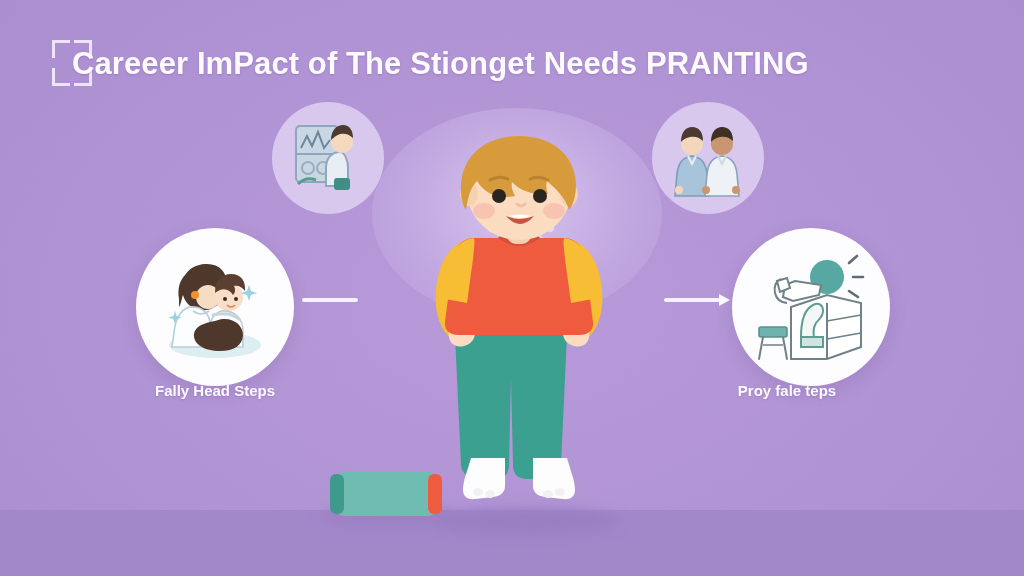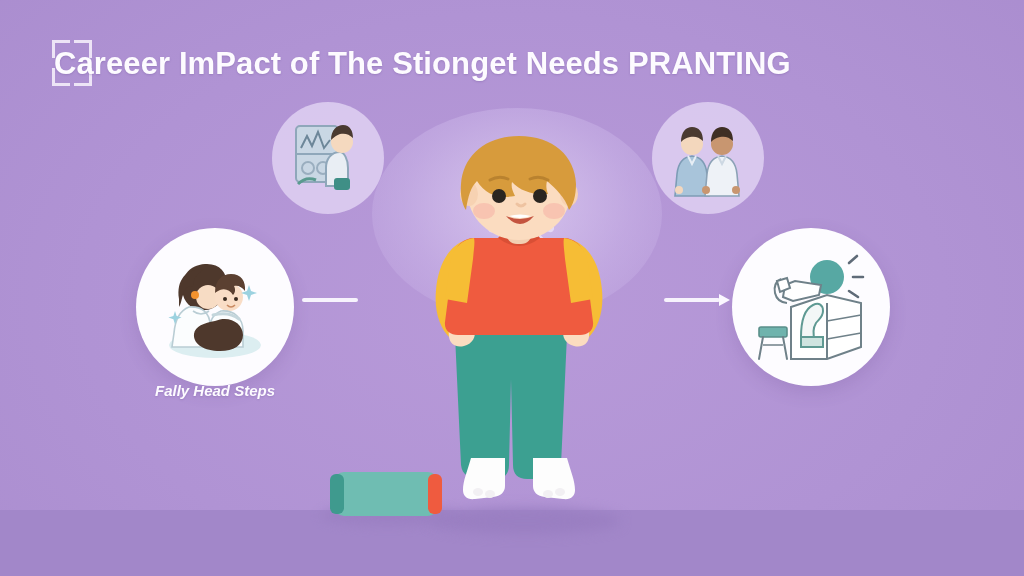--- a/index.html
+++ b/index.html
@@ -64,21 +64,21 @@
     opacity: .92;
   }
   .bracket-icon .tl { left: 0;  top: 0;  border-left-width: 3px; border-top-width: 3px; }
   .bracket-icon .tr { right: 0; top: 0;  border-right-width: 3px; border-top-width: 3px; }
   .bracket-icon .bl { left: 0;  bottom: 0; border-left-width: 3px; border-bottom-width: 3px; }
   .bracket-icon .br { right: 0; bottom: 0; border-right-width: 3px; border-bottom-width: 3px; }
 
   .title-text {
     position: relative;
     z-index: 2;
-    margin-left: 10px;
+    margin-left: 28px;
     color: #fdfbff;
     font-size: 31px;
     font-weight: 700;
     letter-spacing: .1px;
     white-space: nowrap;
     text-shadow: 0 1px 2px rgba(92,62,136,.25);
   }
 
   
   .center-glow {
@@ -162,21 +162,20 @@
     color: #f4eefb;
   }
   .block-left  { left: 100px; top: 382px; }
   .block-right { left: 672px; top: 382px; }
   .block-title {
     font-size: 15px;
     font-weight: 700;
     color: #fdfbff;
     margin-bottom: 9px;
     text-shadow: 0 1px 2px rgba(92,62,136,.22);
-    font-style: italic;
   }
   .block-body {
     font-size: 13px;
     line-height: 1.52;
     color: #efe7f9;
     opacity: .95;
   }
 
   
   .prop-roll { position: absolute; left: 326px; top: 468px; width: 120px; height: 54px; }
@@ -368,15 +367,16 @@
   <div class="connector conn-right">
     <div class="bar" style="width:56px;"></div>
     <div class="head"></div>
   </div>
 
   <div class="text-block block-left">
     <div class="block-title">Fally Head Steps</div>
   </div>
 
   <div class="text-block block-right">
+    <div class="block-title">Proy fale teps</div>
   </div>
 
 </div>
 
 </body></html>

